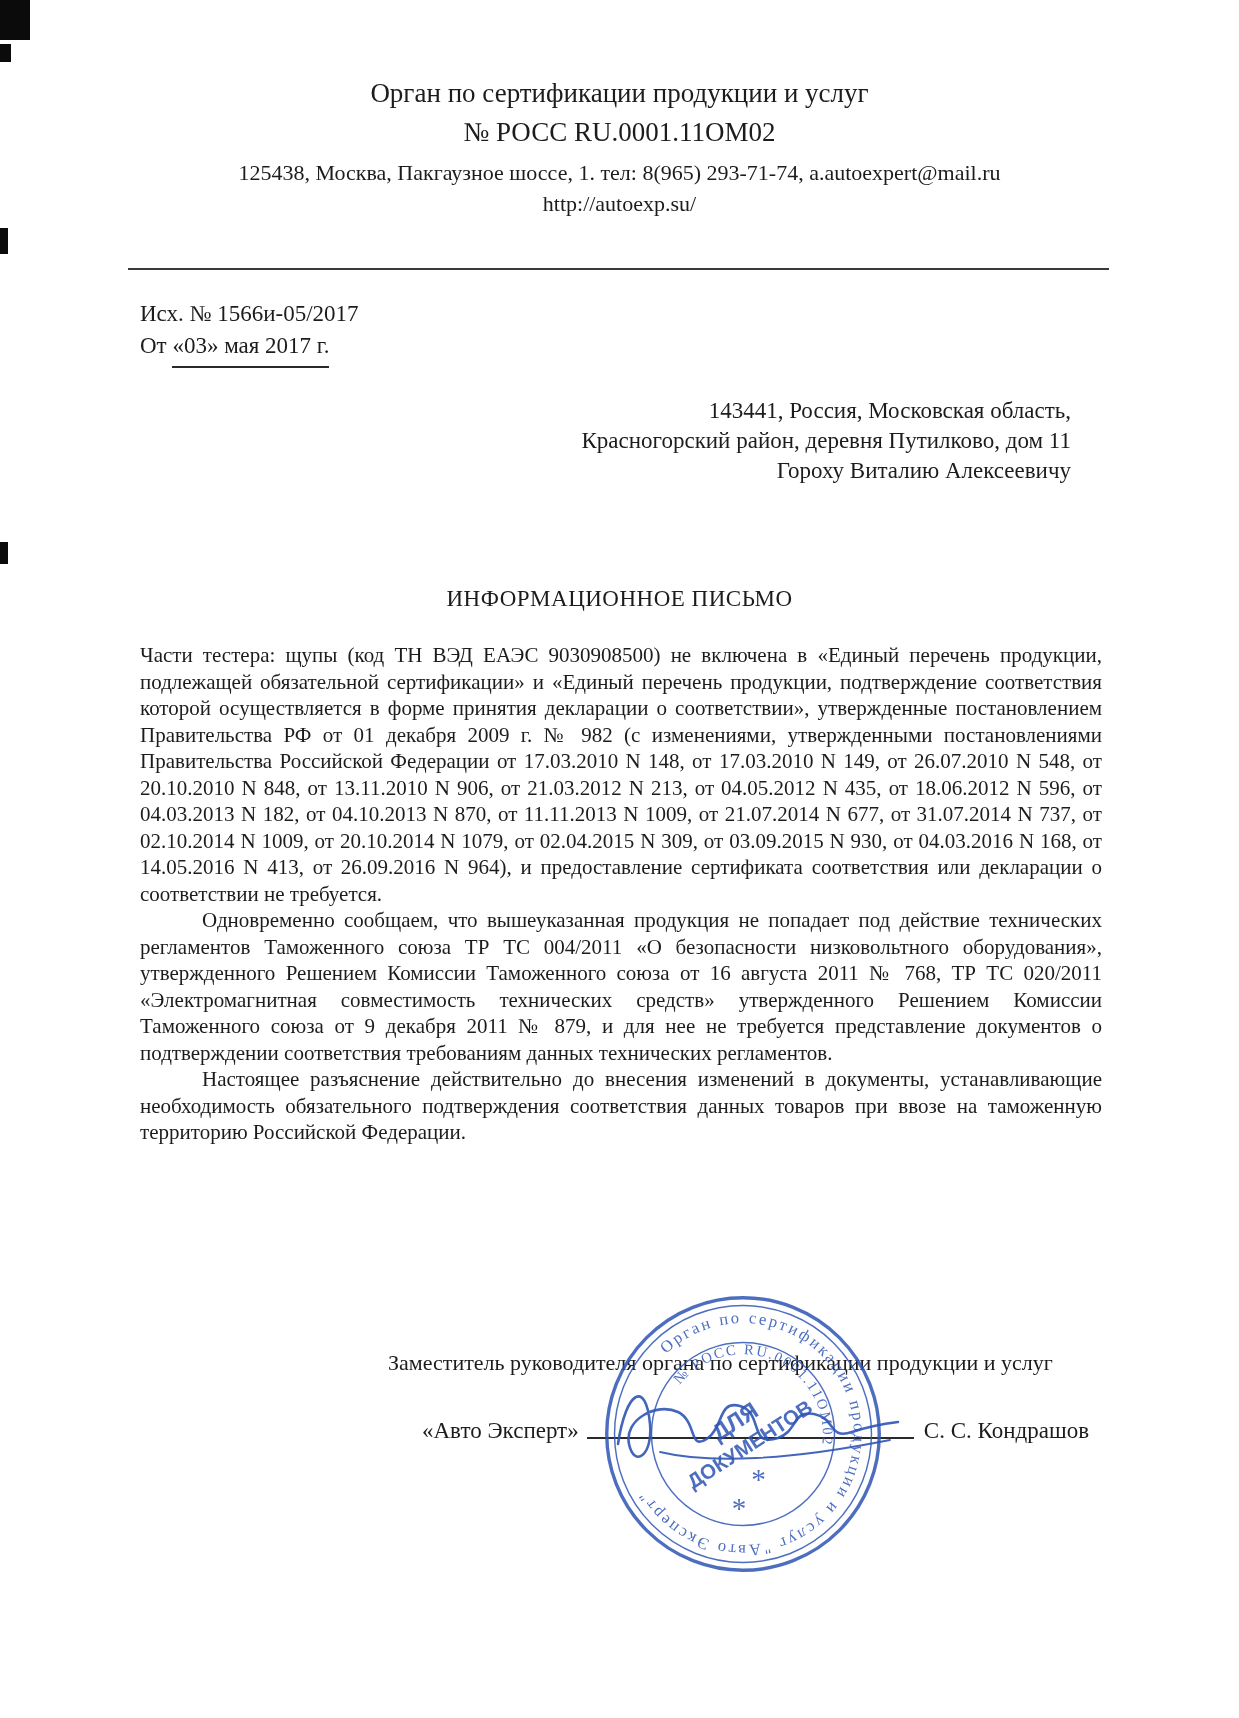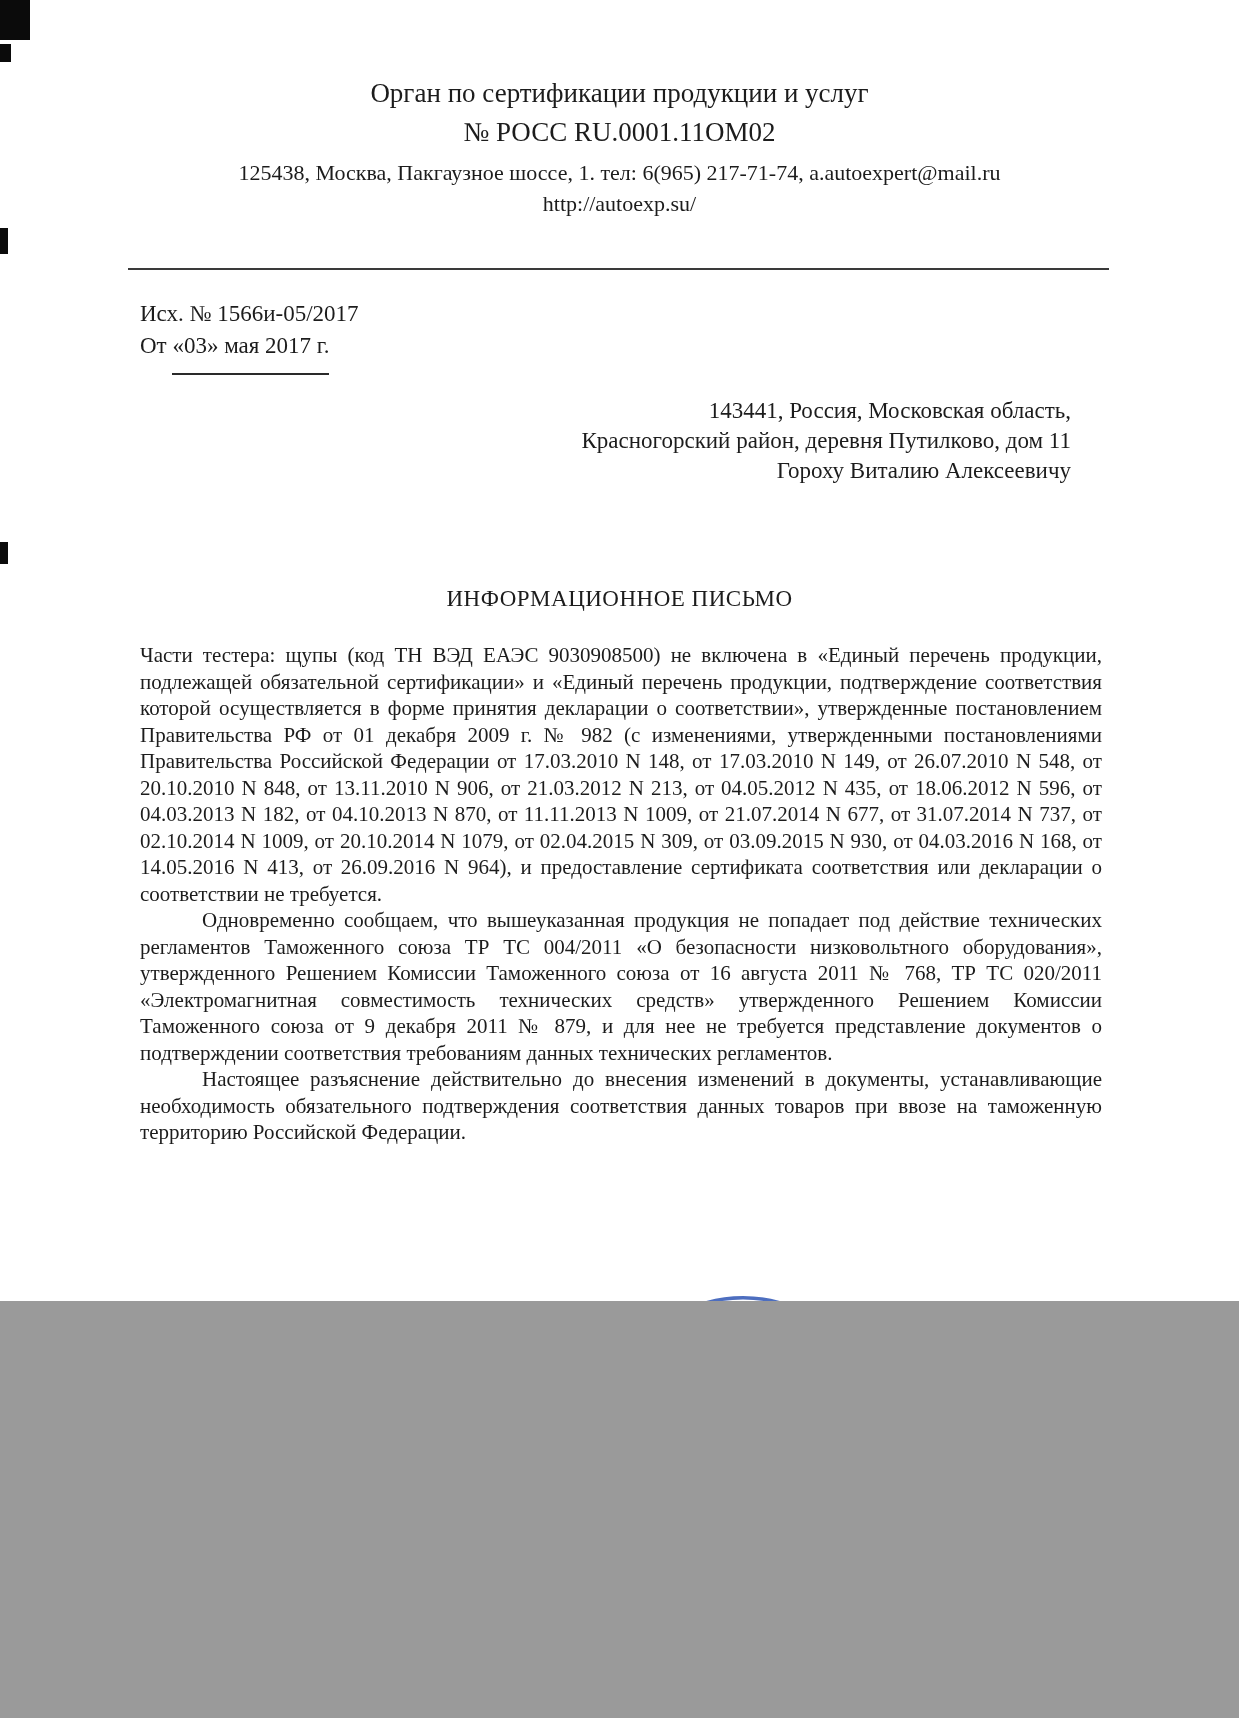--- a/index.html
+++ b/index.html
@@ -1,39 +1,39 @@
 <!DOCTYPE html>
 <html><head>
 <meta charset="utf-8">
 <style>
   * { box-sizing: border-box; }
   html, body { margin: 0; padding: 0; background: #9a9a9a; }
   .page {
     position: relative;
     width: 1239px;
-    height: 1301px;
+    height: 1718px;
     margin: 0 auto;
     background: #ffffff;
     font-family: "Liberation Serif", "DejaVu Serif", serif;
     color: #1c1c1c;
     overflow: hidden;
   }
   .scan-mark { position: absolute; background: #0b0b0b; }
 
   .header { position: absolute; top: 78px; left: 90px; right: 90px; text-align: center; }
   .h1 { font-size: 27px; margin: 0 0 8px 0; }
   .h2 { font-size: 28px; margin: 0 0 10px 0; }
   .h3 { font-size: 27px; margin: 0 0 12px 0; }
   .h4 { font-size: 22px; margin: 0 0 5px 0; }
   .h5 { font-size: 22px; margin: 0; }
 
   .rule { position: absolute; top: 268px; left: 128px; right: 130px; border-top: 2px solid #3a3a3a; }
 
   .ref { position: absolute; top: 298px; left: 140px; font-size: 23px; line-height: 32px; }
-  .date-underline { border-bottom: 2px solid #2a2a2a; padding-bottom: 15px; }
+  .date-underline { border-bottom: 2px solid #2a2a2a; padding-bottom: 8px; }
 
   .recipient { position: absolute; top: 396px; right: 168px; text-align: right; font-size: 23px; line-height: 30px; }
 
   .doc-title { position: absolute; top: 586px; left: 0; right: 0; text-align: center; font-size: 23px; letter-spacing: 0.5px; }
 
   .body-text { position: absolute; top: 642px; left: 140px; width: 962px; font-size: 21px; line-height: 26.5px; text-align: justify; }
   .body-text p { margin: 0; }
   .indent { text-indent: 62px; }
 
   .sig-line1 { position: absolute; top: 1350px; left: 388px; right: 140px; font-size: 22px; z-index: 2; }
@@ -50,21 +50,21 @@
 <div class="page">
 
   <div class="scan-mark" style="left:0; top:0; width:30px; height:40px;"></div>
   <div class="scan-mark" style="left:0; top:44px; width:11px; height:18px;"></div>
   <div class="scan-mark" style="left:0; top:228px; width:8px; height:26px;"></div>
   <div class="scan-mark" style="left:0; top:542px; width:8px; height:22px;"></div>
 
   <div class="header">
     <div class="h1">Орган по сертификации продукции и услуг</div>
     <div class="h3">№ РОСС RU.0001.11ОМ02</div>
-    <div class="h4">125438, Москва, Пакгаузное шоссе, 1. тел: 6(965) 217-71-74, a.autoexpert@mail.ru</div>
+    <div class="h4">125438, Москва, Пакгаузное шоссе, 1. тел: 8(965) 293-71-74, a.autoexpert@mail.ru</div>
     <div class="h5">http://autoexp.su/</div>
   </div>
 
   <div class="rule"></div>
 
   <div class="ref">
     <div>Исх. № 1566и-05/2017</div>
     <div><span>От </span><span class="date-underline">«03» мая 2017 г.</span></div>
   </div>
 

